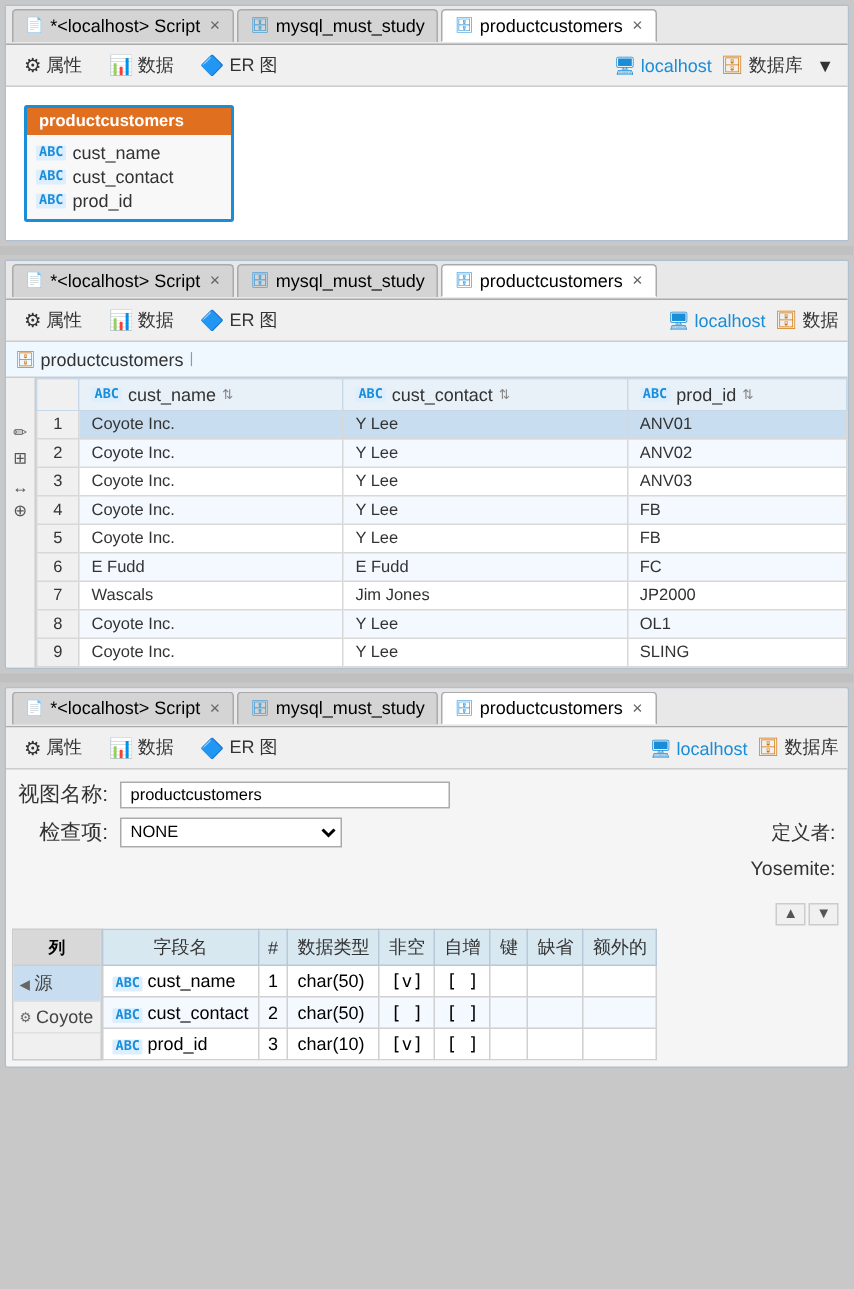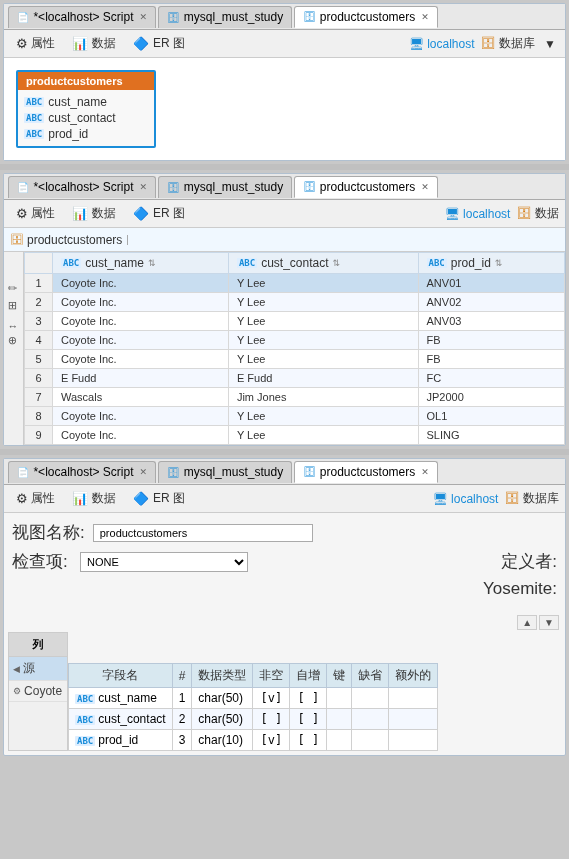--- a/index.html
+++ b/index.html
@@ -232,43 +232,43 @@
       padding: 8px;
     }
     .props-row {
       display: flex;
       align-items: center;
       margin-bottom: 6px;
       gap: 8px;
     }
     .props-label {
       min-width: 60px;
-      text-align: left;
-      font-size: 17px;
+      text-align: right;
+      font-size: 14px;
       color: #333;
     }
     .props-input {
       border: 1px solid #aaa;
       padding: 2px 6px;
       font-size: 11px;
       width: 220px;
       outline: none;
     }
     .props-select {
       border: 1px solid #aaa;
       padding: 2px 2px;
       font-size: 11px;
-      width: 168px;
+      width: 148px;
       outline: none;
       background: #fff;
     }
     .props-right-text {
       margin-left: auto;
       text-align: right;
-      font-size: 17px;
+      font-size: 13px;
       color: #333;
     }
 
     
     .col-def-area {
       display: flex;
       margin: 0 4px 4px 4px;
     }
     .col-def-sidebar {
       display: flex;
@@ -636,21 +636,21 @@
       <div class="col-def-sidebar-header">列</div>
       <div class="col-def-sidebar-item active-item">
         <span class="col-def-sidebar-icon">◀</span>
         <span>源</span>
       </div>
       <div class="col-def-sidebar-item">
         <span class="col-def-sidebar-icon">⚙</span>
         <span>Coyote</span>
       </div>
     </div>
-    <div style="flex:1;overflow-x:auto;margin-top:31px;">
+    <div style="flex:1;overflow-x:auto;">
       <table class="col-def-table">
         <thead>
           <tr>
             <th>字段名</th>
             <th>#</th>
             <th>数据类型</th>
             <th>非空</th>
             <th>自增</th>
             <th>键</th>
             <th>缺省</th>

